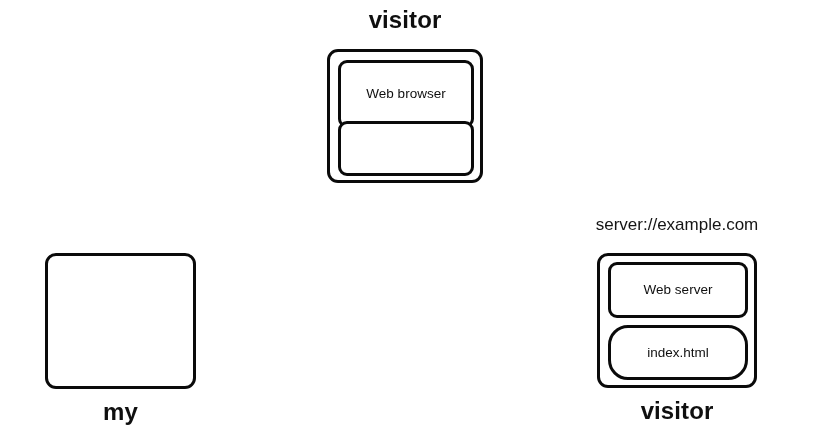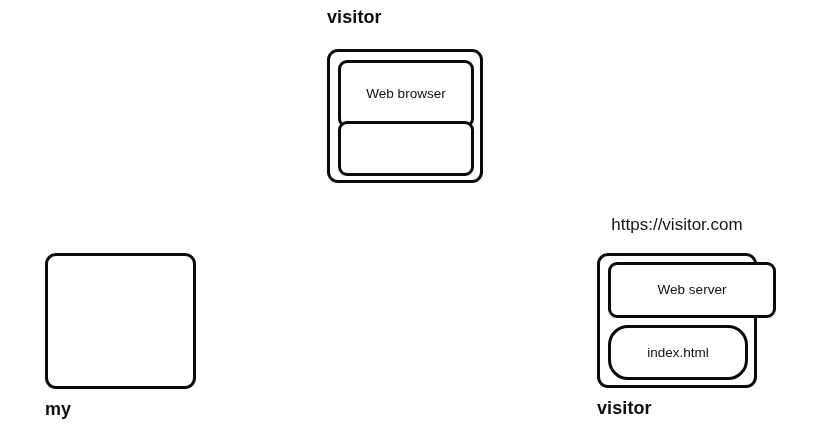--- a/index.html
+++ b/index.html
@@ -18,25 +18,25 @@
     height: 448px;
     background: #ffffff;
     overflow: hidden;
   }
 
   
 
   .group-title {
     position: absolute;
     font-weight: bold;
-    font-size: 18px;
+    font-size: 24px;
     color: #0f0f0f;
     letter-spacing: 0.1px;
     white-space: nowrap;
-    text-align: left;
+    text-align: center;
     line-height: 1;
   }
 
   .group-sublabel {
     position: absolute;
     font-weight: normal;
     font-size: 17px;
     color: #151515;
     white-space: nowrap;
     text-align: center;
@@ -85,21 +85,21 @@
   #visitor-browser    { left: 338px; top: 60px; width: 136px; height: 68px; }
   #visitor-empty      { left: 338px; top: 121px; width: 136px; height: 55px; }
 
   
   #my-box             { left: 45px;  top: 253px; width: 151px; height: 136px; }
   #my-title           { left: 45px;  top: 400px; width: 151px; }
 
   
   #hosting-url        { left: 577px; top: 216px; width: 200px; }
   #hosting-outer      { left: 597px; top: 253px; width: 160px; height: 135px; }
-  #hosting-server     { left: 608px; top: 262px; width: 168px; height: 56px; }
+  #hosting-server     { left: 608px; top: 262px; width: 140px; height: 56px; }
   #hosting-index      { left: 608px; top: 325px; width: 140px; height: 55px; border-radius: 20px; }
   #hosting-title      { left: 597px; top: 399px; width: 160px; }
 </style>
 </head>
 <body>
 
 <div id="canvas">
 
   <div id="visitor-title" class="group-title">visitor</div>
 
@@ -112,21 +112,21 @@
 
   <div id="visitor-empty" class="inner-box">
     <span class="box-label"></span>
   </div>
 
   <div id="my-box" class="plain-box">
   </div>
 
   <div id="my-title" class="group-title">my</div>
 
-  <div id="hosting-url" class="group-sublabel">https://visitor.com</div>
+  <div id="hosting-url" class="group-sublabel">server://example.com</div>
 
   <div id="hosting-outer" class="outer-box">
   </div>
 
   <div id="hosting-server" class="inner-box">
     <span class="box-label">Web server</span>
   </div>
 
   <div id="hosting-index" class="inner-box">
     <span class="box-label">index.html</span>

